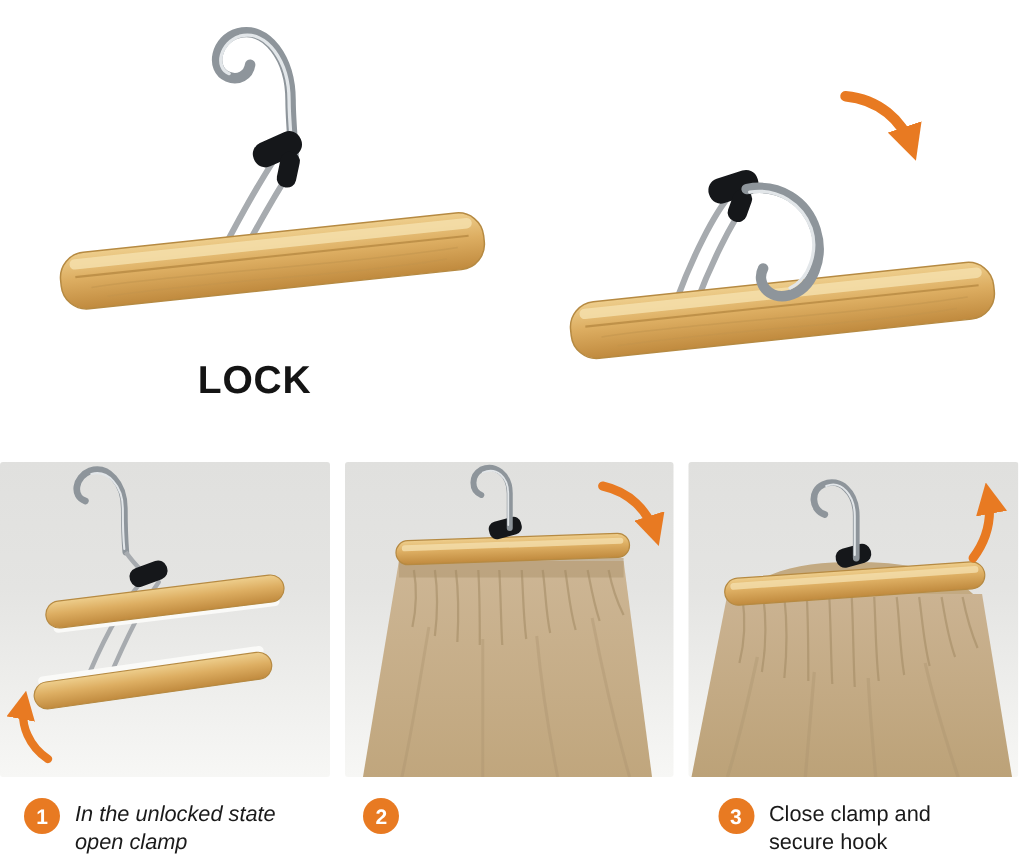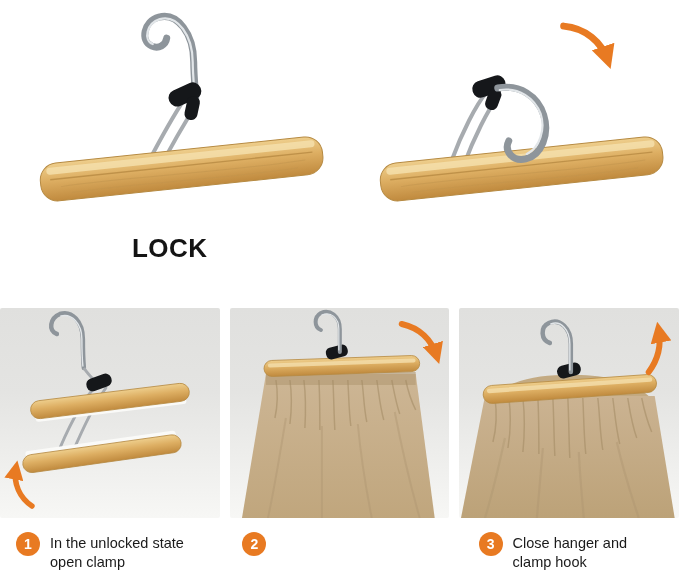--- a/index.html
+++ b/index.html
@@ -5,21 +5,21 @@
   html,body { margin:0; padding:0; background:#ffffff; }
   .stage {
     position:relative;
     width:679px; height:572px;
     background:#ffffff;
     font-family:"Liberation Sans", sans-serif;
     overflow:hidden;
     box-sizing:border-box;
   }
   
-  .top-row { display:flex; height:268px; }
+  .top-row { display:flex; height:268px;align-items:flex-end; }
   .hanger-fig { margin:0; width:50%; display:flex; flex-direction:column; align-items:center; }
   .hanger-fig svg { width:340px; max-width:100%; height:230px; display:block; }
   .state-label {
     font-size:26px; font-weight:700; color:var(--text,#141414);
     letter-spacing:0.5px; margin-top:4px; line-height:1.1;
   }
   
   .panels { display:flex; gap:10px; margin-top:40px; height:210px; }
   .panel {
     flex:1; border-radius:2px; overflow:hidden;
@@ -34,21 +34,21 @@
   .caption.c3 { padding-left:26px; }
   .num-badge {
     flex:0 0 24px; width:24px; height:24px; border-radius:50%;
     background:var(--accent,#E87A22); color:#ffffff;
     font-size:14px; font-weight:700;
     display:flex; align-items:center; justify-content:center;
   }
   .caption-text {
     font-size:14.5px; line-height:1.28; color:#1a1a1a; padding-top:2px;
   }
-  .caption.c1 .caption-text { max-width:152px; }
+  .caption.c1 .caption-text { max-width:152px;font-style:italic; }
   .caption.c2 .caption-text { max-width:172px; }
   .caption.c3 .caption-text { max-width:132px; }
   .accent-stroke { stroke:var(--accent,#E87A22); }
   .accent-fill { fill:var(--accent,#E87A22); }
 </style>
 </head>
 <body>
 
 <div class="stage">
 
@@ -295,17 +295,17 @@
   <section class="captions">
     <div class="caption c1">
       <span class="num-badge">1</span>
       <span class="caption-text">In the unlocked state open clamp</span>
     </div>
     <div class="caption c2">
       <span class="num-badge">2</span>
     </div>
     <div class="caption c3">
       <span class="num-badge">3</span>
-      <span class="caption-text">Close hanger and clamp hook</span>
+      <span class="caption-text">Close clamp and secure hook</span>
     </div>
   </section>
 
 </div>
 
 </body></html>

